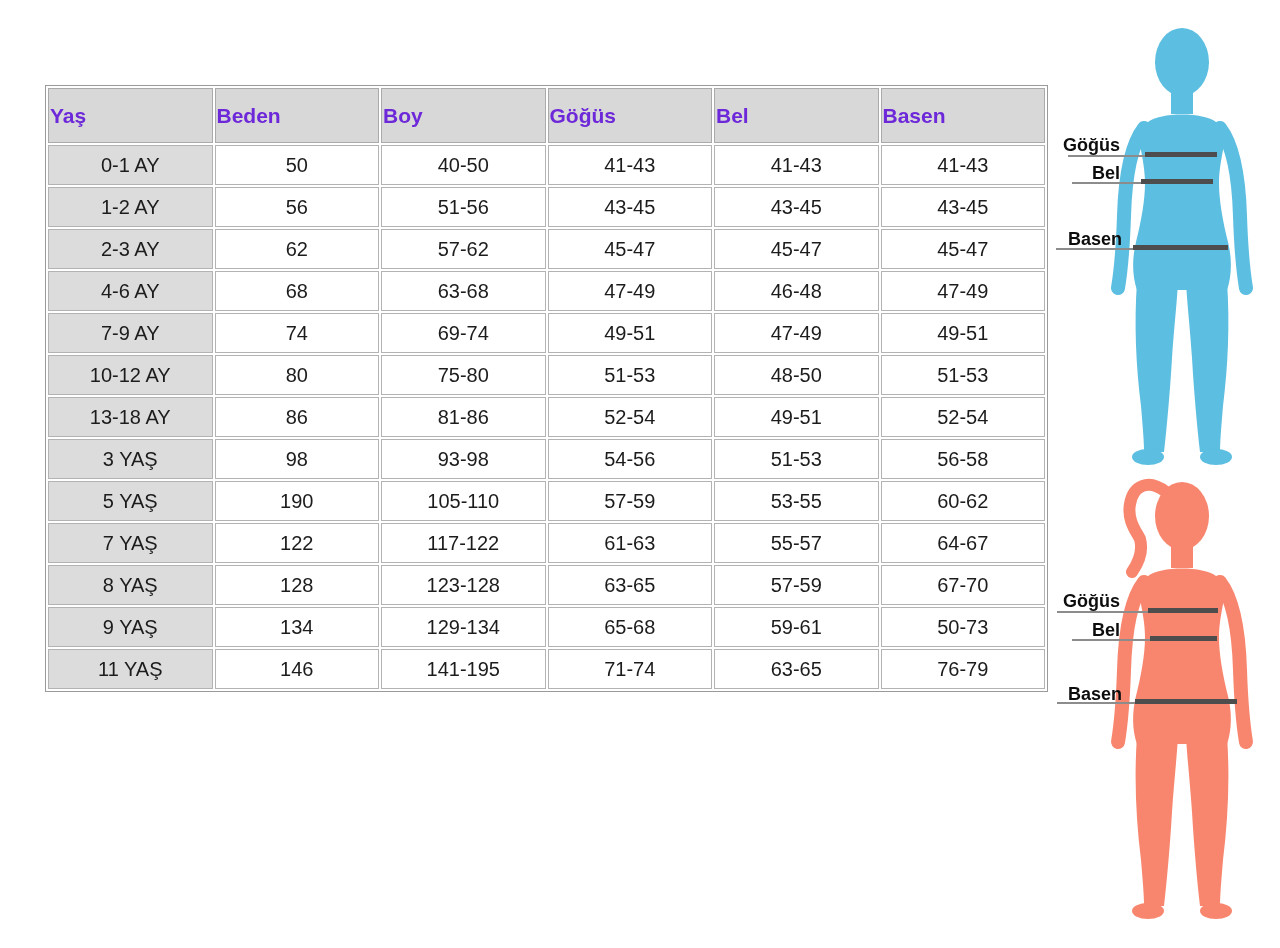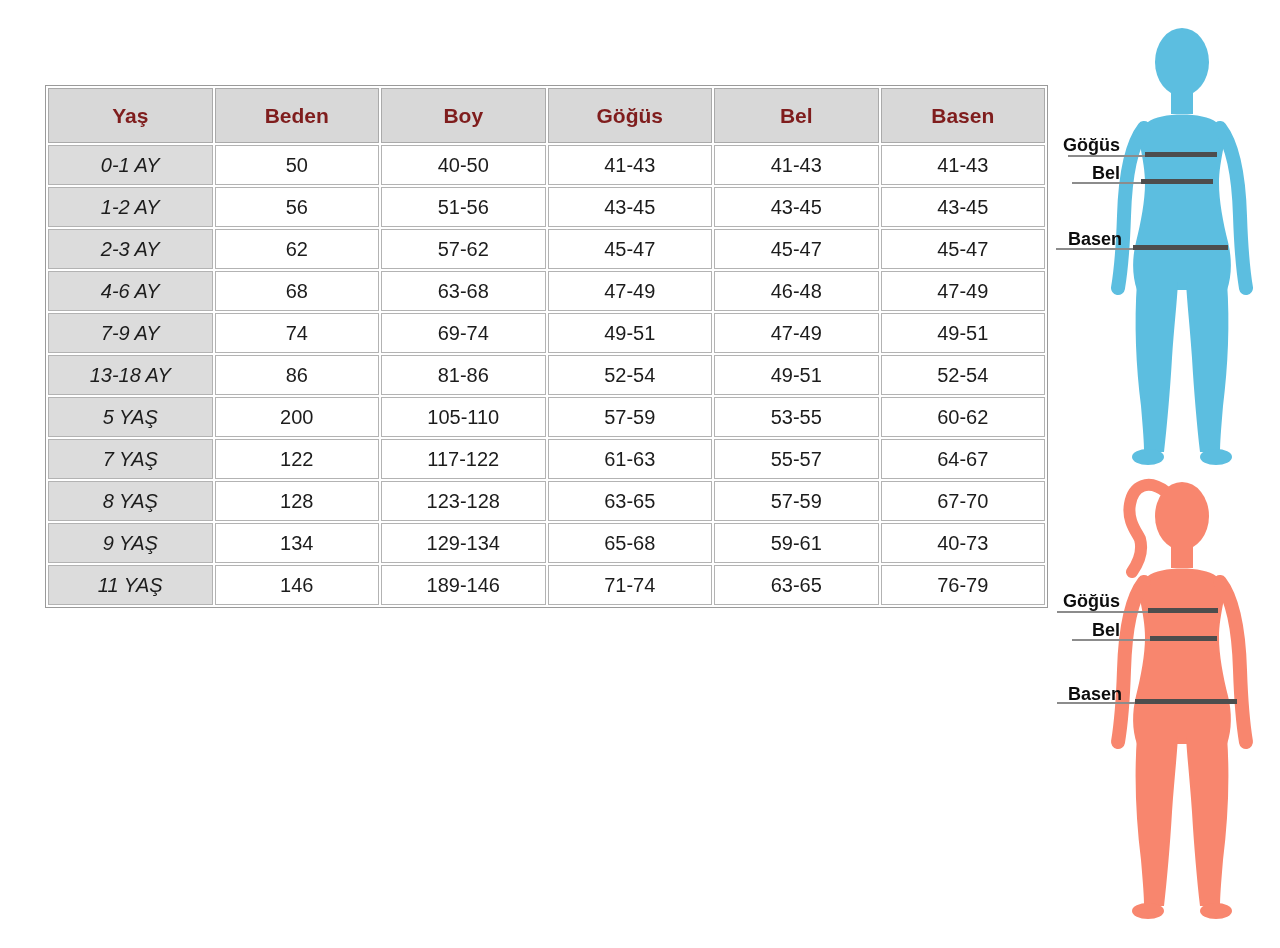--- a/index.html
+++ b/index.html
@@ -21,35 +21,34 @@
     table-layout:fixed;
     background:#ffffff;
     border:1px solid #9a9a9a;
   }
   table.size-table th {
     background:var(--table-header-bg);
     border:1px solid #aaaaaa;
     height:51px;
     font-size:21px;
     font-weight:bold;
-    text-align:center;
-    color:#7f1d1d;
+    text-align:left;
+    color:#6d28d9;
   }
   table.size-table td {
     background:#ffffff;
     border:1px solid #b3b3b3;
     height:36px;
     font-size:20px;
     text-align:center;
     vertical-align:middle;
     color:#1c1c1c;
   }
   table.size-table td:first-child {
     background:var(--row-label-bg);
-    font-style:italic;
   }
 
   
   .figure-svg { position:absolute; }
   .boy-fill   { fill:var(--boy-color); }
   .boy-stroke { stroke:var(--boy-color); fill:none; }
   .girl-fill   { fill:var(--girl-color); }
   .girl-stroke { stroke:var(--girl-color); fill:none; }
 
   
@@ -115,30 +114,46 @@
         </tr>
         <tr>
           <td>7-9 AY</td>
           <td>74</td>
           <td>69-74</td>
           <td>49-51</td>
           <td>47-49</td>
           <td>49-51</td>
         </tr>
         <tr>
+          <td>10-12 AY</td>
+          <td>80</td>
+          <td>75-80</td>
+          <td>51-53</td>
+          <td>48-50</td>
+          <td>51-53</td>
+        </tr>
+        <tr>
           <td>13-18 AY</td>
           <td>86</td>
           <td>81-86</td>
           <td>52-54</td>
           <td>49-51</td>
           <td>52-54</td>
         </tr>
         <tr>
+          <td>3 YAŞ</td>
+          <td>98</td>
+          <td>93-98</td>
+          <td>54-56</td>
+          <td>51-53</td>
+          <td>56-58</td>
+        </tr>
+        <tr>
           <td>5 YAŞ</td>
-          <td>200</td>
+          <td>190</td>
           <td>105-110</td>
           <td>57-59</td>
           <td>53-55</td>
           <td>60-62</td>
         </tr>
         <tr>
           <td>7 YAŞ</td>
           <td>122</td>
           <td>117-122</td>
           <td>61-63</td>
@@ -152,26 +167,26 @@
           <td>63-65</td>
           <td>57-59</td>
           <td>67-70</td>
         </tr>
         <tr>
           <td>9 YAŞ</td>
           <td>134</td>
           <td>129-134</td>
           <td>65-68</td>
           <td>59-61</td>
-          <td>40-73</td>
+          <td>50-73</td>
         </tr>
         <tr>
           <td>11 YAŞ</td>
           <td>146</td>
-          <td>189-146</td>
+          <td>141-195</td>
           <td>71-74</td>
           <td>63-65</td>
           <td>76-79</td>
         </tr>
       </tbody>
   </table>
 
   <svg class="figure-svg" style="left:1108px; top:24px;" width="148" height="444" viewBox="0 0 148 444" aria-hidden="true">
     <g class="boy-fill">
       <ellipse cx="74" cy="38" rx="27" ry="34"></ellipse>

